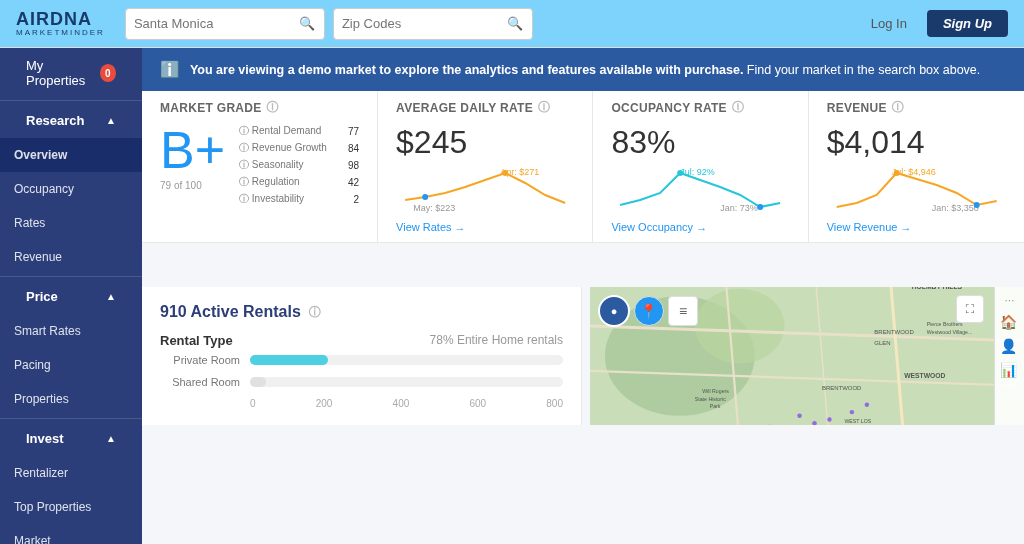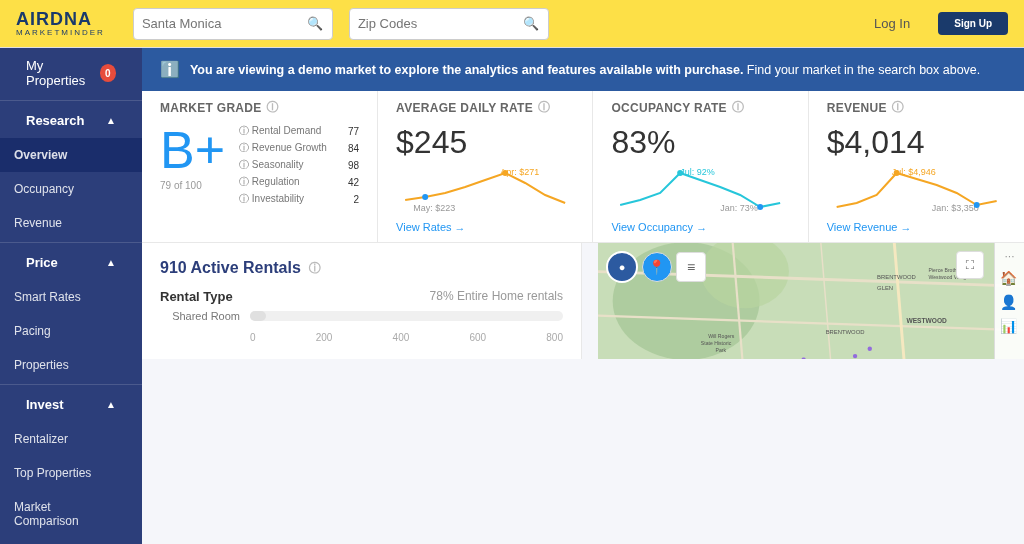--- a/index.html
+++ b/index.html
@@ -1,27 +1,27 @@
 <!DOCTYPE html>
 <html><head>
   <meta charset="utf-8">
   <style>
     * { box-sizing: border-box; margin: 0; padding: 0; }
     body { font-family: -apple-system, BlinkMacSystemFont, 'Segoe UI', sans-serif; font-size: 13px; background: #f5f6fa; display: flex; flex-direction: column; height: 544px; overflow: hidden; }
 
     
-    .top-nav { background: #fde047; border-bottom: 1px solid #e0e0e0; height: 48px; display: flex; align-items: center; padding: 0 16px; gap: 16px; flex-shrink: 0; }
+    .top-nav { background: #7dd3fc; border-bottom: 1px solid #e0e0e0; height: 48px; display: flex; align-items: center; padding: 0 16px; gap: 8px; flex-shrink: 0; }
     .logo { display: flex; flex-direction: column; align-items: flex-start; margin-right: 12px; }
     .logo-top { font-weight: 800; font-size: 18px; color: #1a3a6b; letter-spacing: 1px; line-height: 1; }
     .logo-bottom { font-size: 8px; color: #1a3a6b; letter-spacing: 2px; }
     .search-box { display: flex; align-items: center; border: 1px solid #ccc; border-radius: 4px; padding: 4px 8px; gap: 6px; background: #fff; height: 32px; width: 200px; }
     .search-box input { border: none; outline: none; font-size: 13px; width: 100%; }
     .nav-spacer { flex: 1; }
     .btn-login { background: transparent; border: none; color: #555; font-size: 13px; cursor: pointer; padding: 6px 12px; }
-    .btn-signup { background: #1a3a6b; color: #fff; border: none; border-radius: 4px; padding: 6px 16px; font-size: 10px; cursor: pointer; font-weight: 600; }
+    .btn-signup { background: #1a3a6b; color: #fff; border: none; border-radius: 4px; padding: 6px 16px; font-size: 13px; cursor: pointer; font-weight: 600; font-style: italic; }
 
     
     .main-layout { display: flex; flex: 1; overflow: hidden; }
 
     
     .sidebar { width: 142px; background: #2c3e7a; color: #fff; display: flex; flex-direction: column; overflow-y: auto; flex-shrink: 0; }
     .sidebar-item { padding: 10px 26px; font-size: 13px; cursor: pointer; display: flex; align-items: center; justify-content: space-between; }
     .sidebar-item.active { background: #1a2d6b; font-weight: 600; }
     .sidebar-item.section-header { font-weight: 700; font-size: 13px; background: transparent; }
     .sidebar-item.sub-item { padding-left: 14px; font-size: 12px; color: rgba(255,255,255,0.85); }
@@ -54,21 +54,21 @@
     .grade-bar { height: 4px; border-radius: 2px; background: #1a3a6b; }
     .grade-value { font-size: 10px; color: #333; width: 18px; text-align: right; }
     .grade-subtitle { font-size: 10px; color: #999; margin-top: 4px; }
 
     
     .stat-main-value { font-size: 32px; font-weight: 300; color: #333; margin: 4px 0; }
     .stat-chart { height: 50px; margin: 4px 0; }
     .stat-link { font-size: 11px; color: #2196F3; text-decoration: none; cursor: pointer; }
 
     
-    .bottom-section { display: grid; grid-template-columns: 440px 1fr; gap: 16px; flex: 1; }
+    .bottom-section { display: grid; grid-template-columns: 440px 1fr; gap: 8px; flex: 1; margin-top: 44px; }
     .rentals-panel { background: #fff; padding: 16px 18px; border-right: 1px solid #e8e8e8; }
     .rentals-title { font-size: 16px; font-weight: 600; color: #2c3e7a; margin-bottom: 2px; display: flex; align-items: center; gap: 8px; }
     .rental-type-label { font-size: 13px; font-weight: 600; color: #333; margin: 12px 0 6px; display: flex; justify-content: space-between; }
     .rental-pct { font-size: 12px; color: #999; font-weight: normal; }
     .bar-row { display: flex; align-items: center; gap: 10px; margin-bottom: 10px; }
     .bar-label { width: 80px; font-size: 11px; color: #777; text-align: right; flex-shrink: 0; }
     .bar-track { flex: 1; background: #f0f0f0; height: 10px; border-radius: 5px; }
     .bar-fill { height: 10px; border-radius: 5px; }
     .bar-fill.entire { background: #8b3fc8; width: 85%; }
     .bar-fill.private { background: #4dd0e1; width: 25%; }
@@ -125,20 +125,23 @@
       <span>Research</span>
       <span class="chevron">▲</span>
     </div>
     <div class="sidebar-item sub-item active">
       <span>Overview</span>
     </div>
     <div class="sidebar-item sub-item">
       <span>Occupancy</span>
     </div>
     <div class="sidebar-item sub-item">
+      <span>Rates</span>
+    </div>
+    <div class="sidebar-item sub-item">
       <span>Revenue</span>
     </div>
     <hr class="divider-sidebar">
     <div class="sidebar-item section-header">
       <span>Price</span>
       <span class="chevron">▲</span>
     </div>
     <div class="sidebar-item sub-item">
       <span>Smart Rates</span>
     </div>
@@ -287,20 +290,26 @@
       <div class="rentals-panel">
         <div class="rentals-title">
           <span>910 Active Rentals</span>
           <span class="info-btn">ⓘ</span>
         </div>
         <div class="rental-type-label">
           <span>Rental Type</span>
           <span class="rental-pct">78% Entire Home rentals</span>
         </div>
 
+        <div class="bar-row">
+          <span class="bar-label">Private Room</span>
+          <div class="bar-track">
+              <div class="bar-fill private"></div>
+            </div>
+        </div>
         <div class="bar-row">
           <span class="bar-label">Shared Room</span>
           <div class="bar-track">
               <div class="bar-fill shared"></div>
             </div>
         </div>
 
         <div class="bar-axis">
           <span>0</span>
           <span>200</span>

